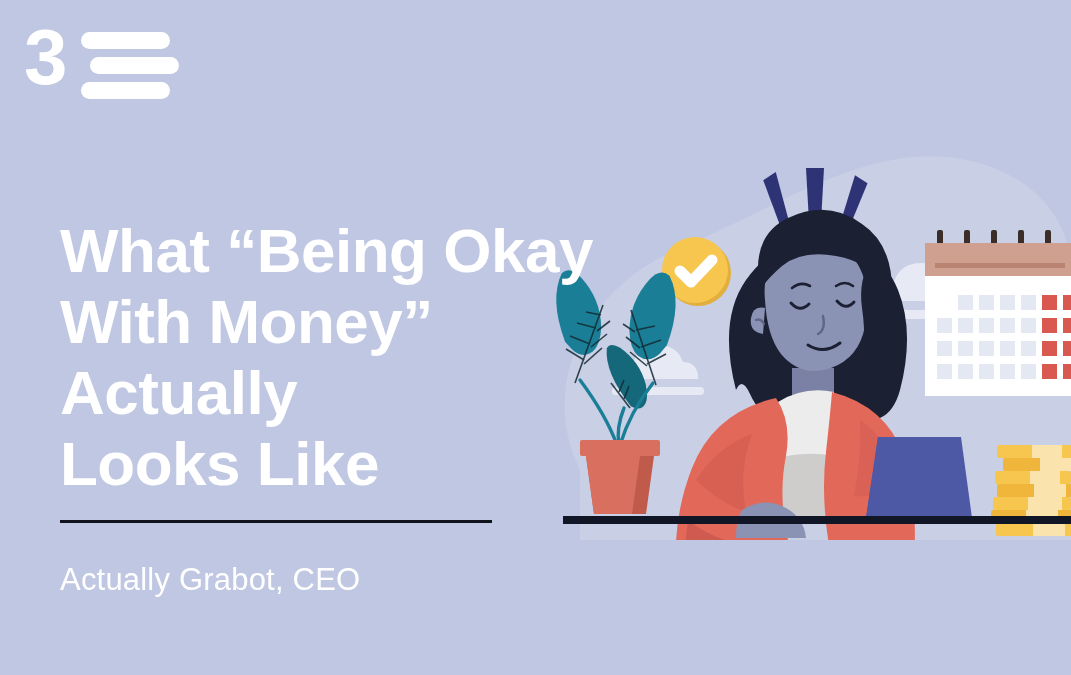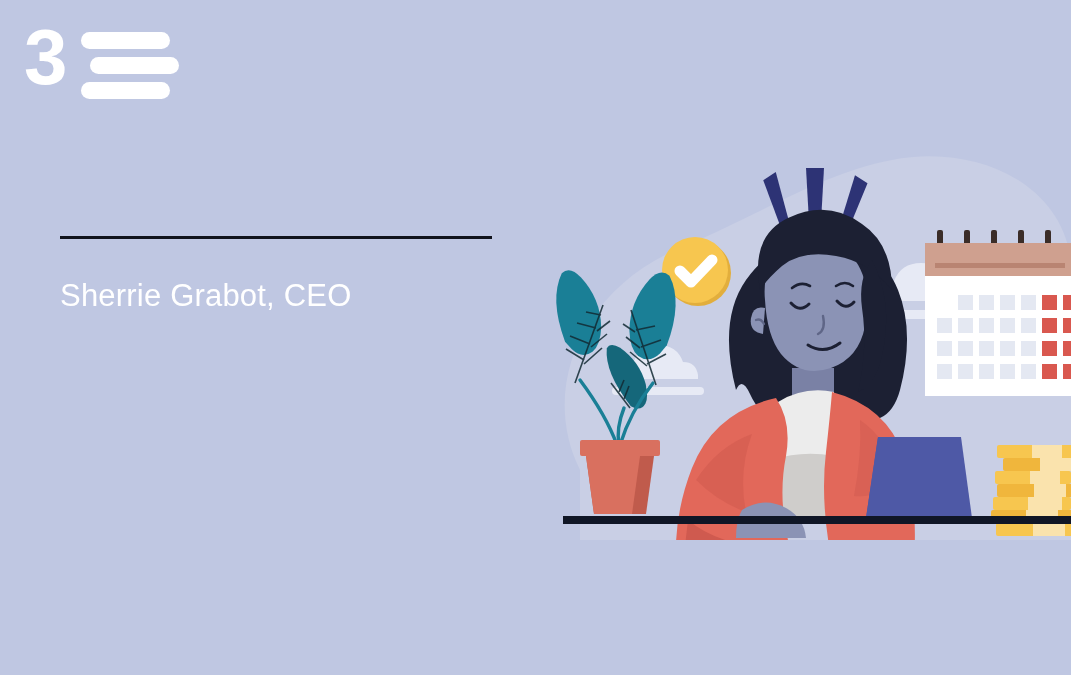--- a/index.html
+++ b/index.html
@@ -266,17 +266,21 @@
           <rect x="476" y="383" width="78" height="13" rx="2" fill="#f7c64f"></rect>
           <rect x="513" y="383" width="32" height="13" fill="#fae3ad"></rect>
         </g>
       </g>
 
       <rect x="43" y="376" width="508" height="8" fill="#101626"></rect>
     </svg>
   </div>
 
   <div id="text-col">
+    <h1 id="headline">What “Being Okay
+With Money”
+Actually
+Looks Like</h1>
     <div id="title-rule"></div>
-    <div id="byline">Sherrie Grabot, CEO</div>
+    <div id="byline">Actually Grabot, CEO</div>
   </div>
 
 </div>
 
 </body></html>

